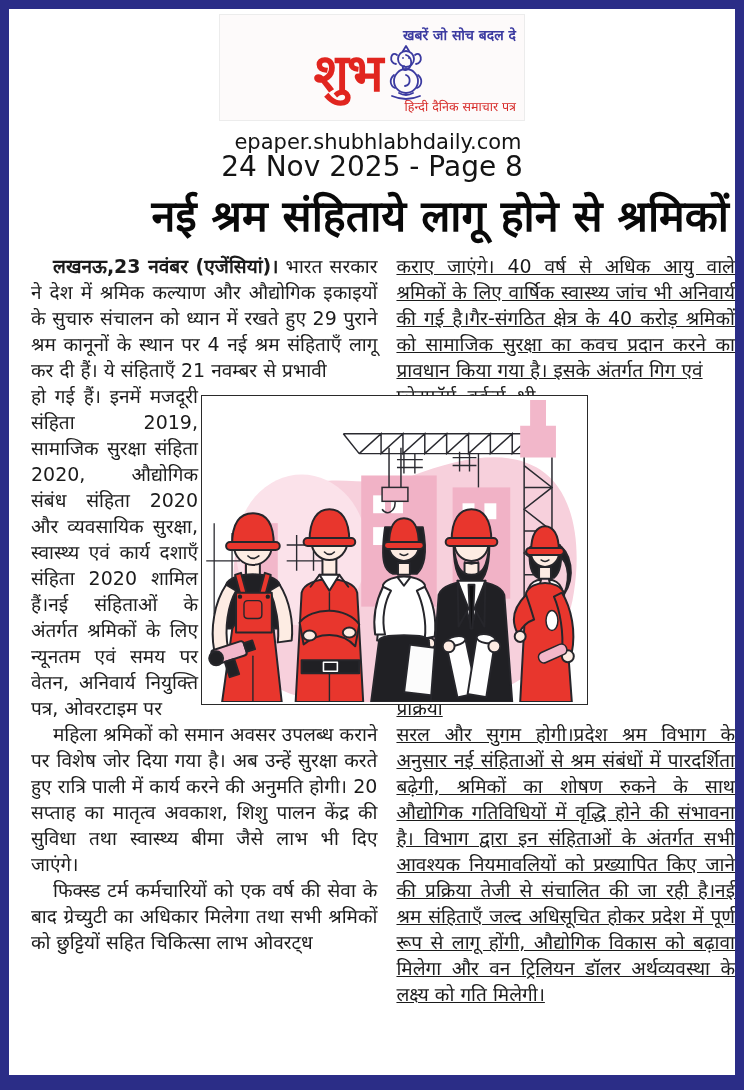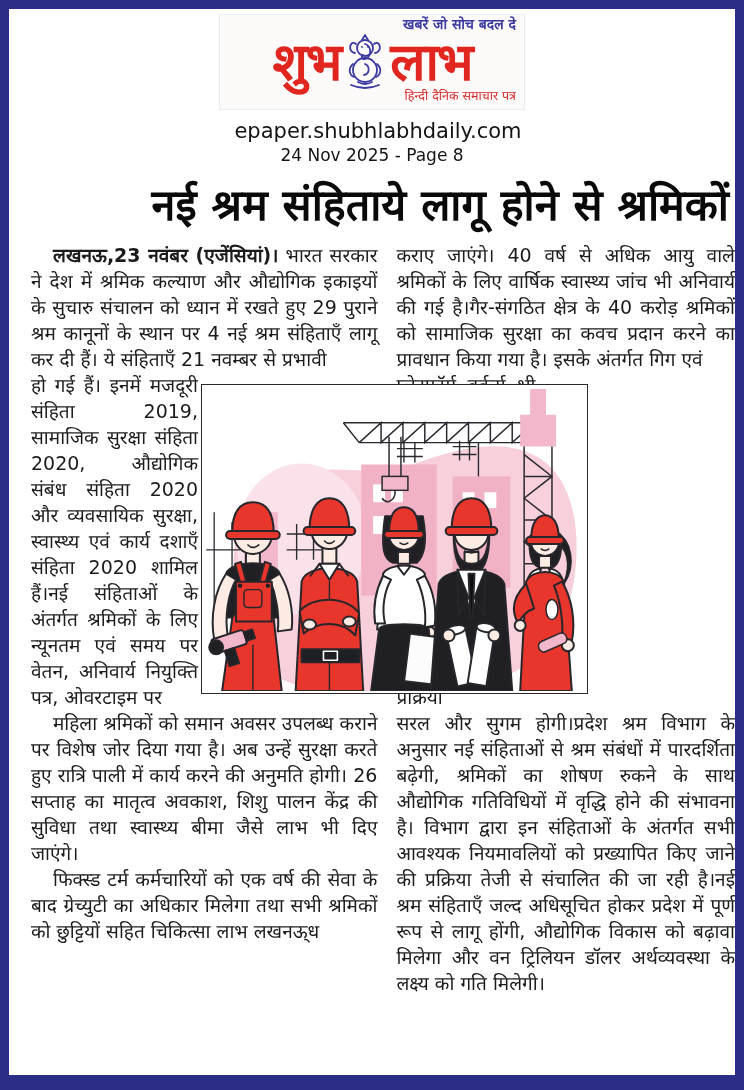--- a/index.html
+++ b/index.html
@@ -3,38 +3,38 @@
 <meta charset="utf-8">
 <style>
   html,body{margin:0;padding:0;background:#ffffff;}
   body{width:744px;height:1090px;font-family:"DejaVu Sans","Liberation Sans",sans-serif;}
   .page{
     box-sizing:border-box;width:744px;height:1090px;background:#ffffff;
     border:9px solid #2b2d87;border-bottom-width:15px;overflow:hidden;position:relative;
   }
   
   .masthead{width:306px;margin:5px auto 0;background:#fdfafa;border:1px solid #ececec;
-    padding:0 8px 5px;box-sizing:border-box;}
+    padding:11px 8px 5px;box-sizing:border-box;}
   .masthead-tagline{color:#3b3aa0;font-weight:bold;font-size:14px;text-align:right;line-height:18px;}
   .logo-row{display:flex;align-items:center;justify-content:center;gap:1px;margin-top:1px;}
   .logo-word{color:#e1251f;font-size:52px;font-weight:800;line-height:56px;letter-spacing:-2px;}
   .ganesha{display:inline-flex;margin:0 1px;}
   .masthead-sub{color:#d62a28;font-size:12.5px;font-weight:normal;text-align:right;margin-top:-3px;}
   .site-line{text-align:center;font-size:21px;color:#141414;margin-top:9px;line-height:24px;padding-left:12px;}
-  .date-line{text-align:center;font-size:17px;color:#141414;margin-top:1px;line-height:23px;}
+  .date-line{text-align:center;font-size:28px;color:#141414;margin-top:1px;line-height:23px;}
   
   h1{margin:11px 6px 9px;text-align:right;color:#090909;font-size:43px;line-height:55px;
      font-weight:bold;letter-spacing:0;}
   
   .body-wrap{position:relative;padding:0 0 0 22px;}
   .cols{display:flex;gap:19px;}
   .col{font-size:19px;line-height:26px;color:#1b1b1b;text-align:justify;}
   .col p{margin:0;}
   .col-left{width:350px;}
-  .col-right{width:342px;}
+  .col-right{width:342px;text-decoration:underline;}
   .narrow-left{width:167px;}
   .narrow-right{width:139px;margin-left:auto;}
   .indent{text-indent:22px;}
   .dateline{font-weight:bold;}
   
   .photo{position:absolute;left:192px;top:142px;width:385px;height:308px;margin:0;
     border:1px solid #2a2a2a;background:#ffffff;overflow:hidden;}
   .photo svg{display:block;}
 </style>
 </head>
@@ -56,37 +56,36 @@
           <circle cx="20" cy="13" r="0.9" fill="#3b3aa0" stroke="none"></circle>
           <circle cx="26" cy="13" r="0.9" fill="#3b3aa0" stroke="none"></circle>
           <circle cx="23" cy="36" r="12"></circle>
           <path d="M23 30 C28 32 28 40 22 41"></path>
           <path d="M11 30 C6 34 7 41 12 43"></path>
           <path d="M35 30 C40 34 39 41 34 43"></path>
           <path d="M16 48 Q23 52 30 48"></path>
           <path d="M9 51 Q23 57 37 51"></path>
         </svg>
       </span>
-      <span class="logo-word">लाभ</span>
     </div>
     <div class="masthead-sub">हिन्दी दैनिक समाचार पत्र</div>
   </div>
 
   <div class="site-line">epaper.shubhlabhdaily.com</div>
   <div class="date-line">24 Nov 2025 - Page 8</div>
 
   <h1><span>नई श्रम संहिताये लागू होने से श्रमिकों</span><br></h1>
 
   <div class="body-wrap">
     <div class="cols">
       <div class="col col-left">
         <p class="indent"><span class="dateline">लखनऊ,23 नवंबर (एजेंसियां)।</span><span> भारत सरकार ने देश में श्रमिक कल्याण और औद्योगिक इकाइयों के सुचारु संचालन को ध्यान में रखते हुए  29 पुराने श्रम कानूनों के स्थान पर 4 नई श्रम संहिताएँ लागू कर दी हैं। ये संहिताएँ 21 नवम्बर से प्रभावी</span></p>
         <p class="narrow-left">हो गई हैं। इनमें मजदूरी संहिता 2019, सामाजिक सुरक्षा संहिता 2020, औद्योगिक संबंध संहिता 2020 और व्यवसायिक सुरक्षा, स्वास्थ्य एवं कार्य दशाएँ संहिता 2020 शामिल हैं।नई संहिताओं के अंतर्गत श्रमिकों के लिए न्यूनतम एवं समय पर वेतन, अनिवार्य नियुक्ति पत्र, ओवरटाइम पर</p>
-        <p class="indent">महिला श्रमिकों को समान अवसर उपलब्ध कराने पर विशेष जोर दिया गया है। अब उन्हें सुरक्षा करते हुए रात्रि पाली में कार्य करने की अनुमति होगी। 26 सप्ताह का मातृत्व अवकाश, शिशु पालन केंद्र की सुविधा तथा स्वास्थ्य बीमा जैसे लाभ भी दिए जाएंगे।</p>
-        <p class="indent">फिक्स्ड टर्म कर्मचारियों को एक वर्ष की सेवा के बाद ग्रेच्युटी का अधिकार मिलेगा तथा सभी श्रमिकों को छुट्टियों सहित चिकित्सा लाभ लखनऊ्ध</p>
+        <p class="indent">महिला श्रमिकों को समान अवसर उपलब्ध कराने पर विशेष जोर दिया गया है। अब उन्हें सुरक्षा करते हुए रात्रि पाली में कार्य करने की अनुमति होगी। 20 सप्ताह का मातृत्व अवकाश, शिशु पालन केंद्र की सुविधा तथा स्वास्थ्य बीमा जैसे लाभ भी दिए जाएंगे।</p>
+        <p class="indent">फिक्स्ड टर्म कर्मचारियों को एक वर्ष की सेवा के बाद ग्रेच्युटी का अधिकार मिलेगा तथा सभी श्रमिकों को छुट्टियों सहित चिकित्सा लाभ ओवरट्ध</p>
       </div>
       <div class="col col-right">
         <p>कराए जाएंगे। 40 वर्ष से अधिक आयु वाले श्रमिकों के लिए वार्षिक स्वास्थ्य जांच भी अनिवार्य की गई है।गैर-संगठित क्षेत्र के  40 करोड़ श्रमिकों को  सामाजिक सुरक्षा का कवच प्रदान करने का प्रावधान किया गया है। इसके अंतर्गत गिग एवं</p>
         <p class="narrow-right">प्लेटफॉर्म वर्कर्स भी पीएफ, ईएसआईसी व बीमा की सुविधाओं के दायरे में आएंगे।सेवायोजकों की सुविधा के लिए एकल पंजीकरण, एकल लाइसेंस और एकल रिटर्न की व्यवस्था लागू की गई है, जिससे अनुपालन प्रक्रिया</p>
         <p>सरल और सुगम होगी।प्रदेश श्रम विभाग के अनुसार नई संहिताओं से श्रम संबंधों में पारदर्शिता बढ़ेगी, श्रमिकों का शोषण रुकने के साथ औद्योगिक गतिविधियों में वृद्धि होने की संभावना है। विभाग द्वारा इन संहिताओं के अंतर्गत सभी आवश्यक नियमावलियों को प्रख्यापित किए जाने की प्रक्रिया तेजी से संचालित की जा रही है।नई श्रम संहिताएँ जल्द अधिसूचित होकर प्रदेश में पूर्ण रूप से लागू होंगी,  औद्योगिक विकास को बढ़ावा मिलेगा और वन ट्रिलियन डॉलर अर्थव्यवस्था के लक्ष्य को गति मिलेगी।</p>
       </div>
     </div>
 
     <figure class="photo">
       <svg width="383" height="306" viewBox="0 0 385 308">

